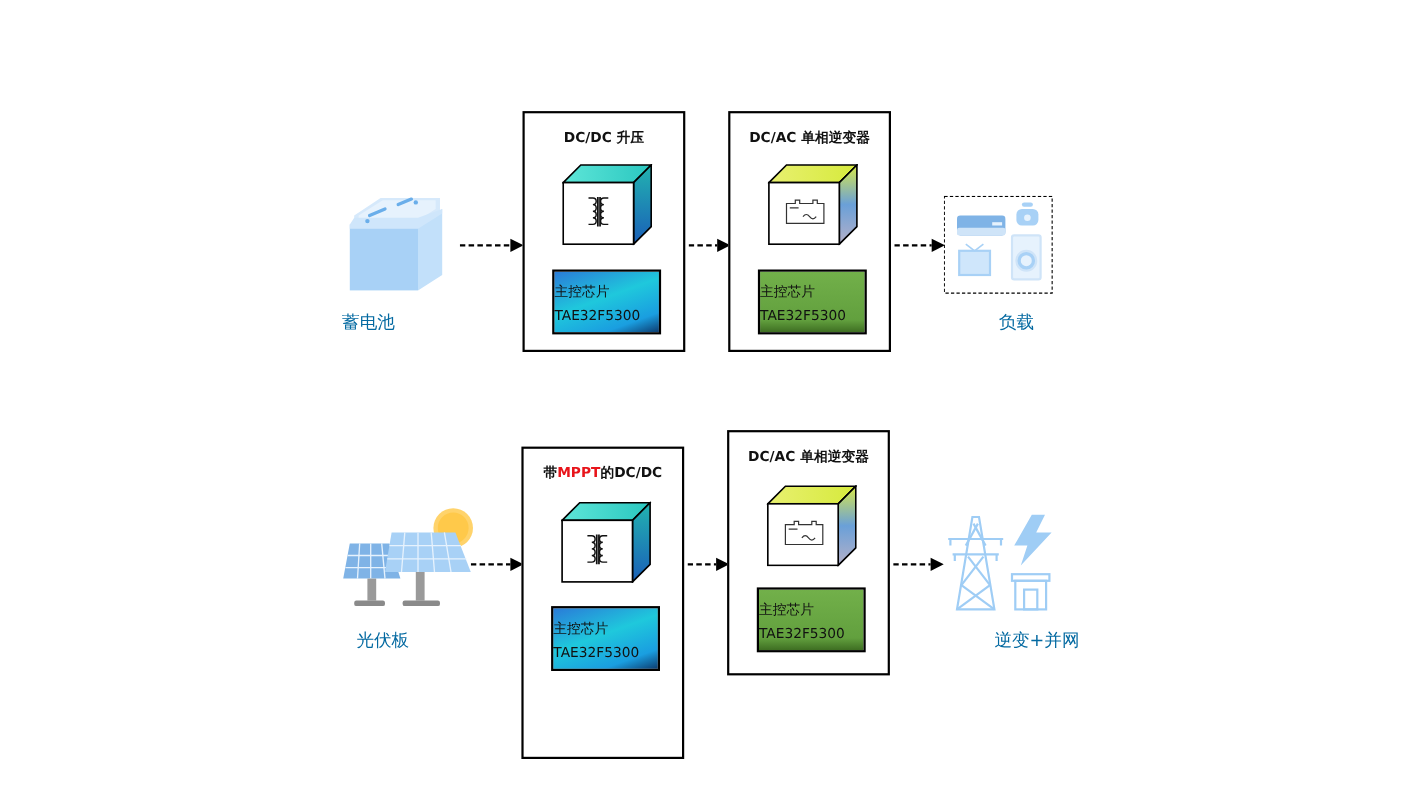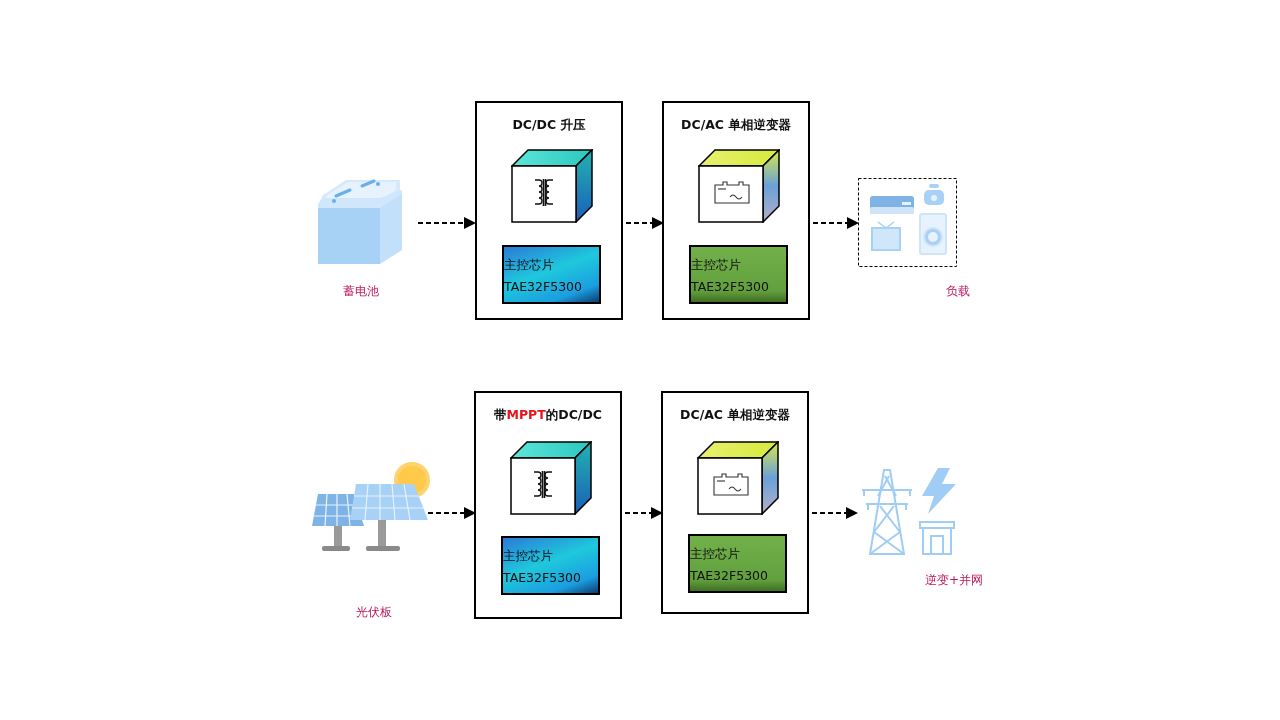--- a/index.html
+++ b/index.html
@@ -19,21 +19,21 @@
   .cube { position: absolute; left: 34px; top: 46px; width: 82px; height: 74px; }
   .chip {
     position: absolute; left: 25px; top: 142px; width: 99px; height: 59px; box-sizing: border-box;
     border: 2px solid #000; text-align: left; font-size: 12.5px; color: #111;
   }
   .chip.blue { background: linear-gradient(160deg, #2a7bd8 0%, #1fc8dc 45%, #1a9ee0 80%, #0d3c70 100%); }
   .chip.green { background: linear-gradient(180deg, #72b04a 0%, #62a03e 80%, #3e6e22 100%); }
   .chip .l1 { position: absolute; left: 0; right: 0; top: 10px; }
   .chip .l2 { position: absolute; left: 0; right: 0; top: 32px; }
   .arrow { position: absolute; height: 14px; }
-  .label { position: absolute; font-size: 12px; text-align: center; width: 100px; color: #be185d; }
+  .label { position: absolute; font-size: 16px; text-align: left; width: 100px; color: #0369a1; }
 </style>
 </head>
 <body>
 
 <svg width="0" height="0" style="position:absolute">
   <defs>
     <linearGradient id="tealTop" x1="0" y1="0" x2="1" y2="0">
       <stop offset="0" stop-color="#5ee6d8"></stop>
         <stop offset="1" stop-color="#2ac7c0"></stop>
     </linearGradient>
@@ -171,28 +171,28 @@
           <line x1="42" y1="48" x2="114" y2="48"></line>
         <line x1="58" y1="24" x2="55" y2="60"></line>
           <line x1="70" y1="24" x2="70" y2="60"></line>
           <line x1="82" y1="24" x2="85" y2="60"></line>
           <line x1="94" y1="24" x2="100" y2="60"></line>
       </g>
       <rect x="68" y="60" width="8" height="26" fill="#9a9a9a"></rect>
       <rect x="56" y="86" width="34" height="5" rx="2" fill="#8a8a8a"></rect>
     </g>
   </svg>
-  <div class="label" style="left:324px;top:604px">光伏板</div>
+  <div class="label" style="left:324px;top:572px">光伏板</div>
 
   <svg class="arrow" style="left:428px;top:506px" width="48" height="14">
     <line x1="0" y1="7" x2="36" y2="7" stroke="#000" stroke-width="2" stroke-dasharray="5,3"></line>
     <polygon points="36,1 48,7 36,13" fill="#000"></polygon>
   </svg>
 
-  <div class="block" style="left:474px;top:391px;height:228px">
+  <div class="block" style="left:474px;top:406px;height:284px">
     <div class="block-title"><span>带</span><span class="hl">MPPT</span><span>的DC/DC</span></div>
     <svg class="cube" style="top:48px">
         <use href="#cube-teal"></use>
       </svg>
     <div class="chip blue" style="top:143px">
       <div class="l1">主控芯片</div>
       <div class="l2">TAE32F5300</div>
     </div>
   </div>
 

